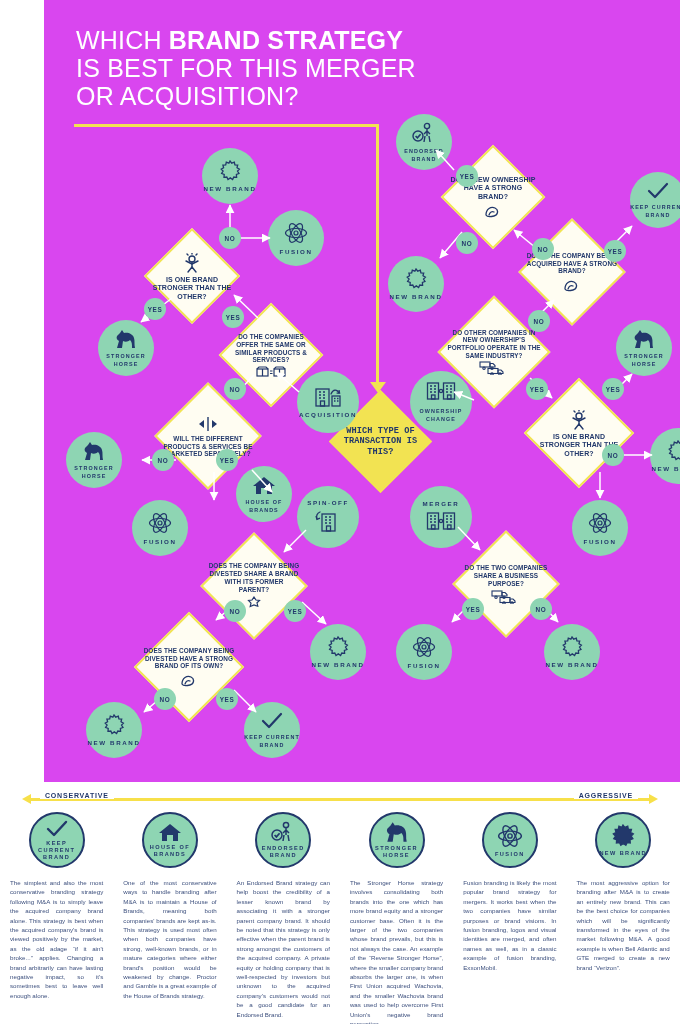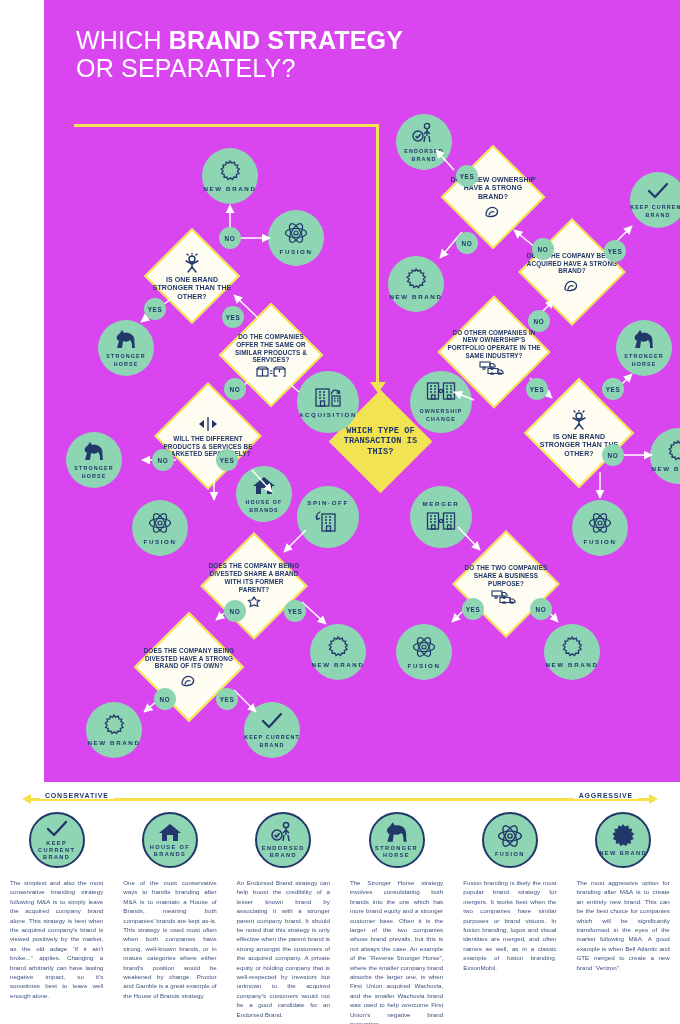--- a/index.html
+++ b/index.html
@@ -140,21 +140,22 @@
 </style>
 </head>
 <body>
 
 <div class="poster">
 
   <div class="flow-panel">
 
     <div class="title-block">
       <div class="title-line"><span>WHICH </span><b>BRAND STRATEGY</b></div>
-      <div class="title-line">OR SEPARATELY?</div>
+      <div class="title-line">IS BEST FOR THIS MERGER</div>
+      <div class="title-line">OR ACQUISITION?</div>
     </div>
     <div class="title-rule"></div>
     <div class="title-rule-v"></div>
     <div class="title-arrow"></div>
 
     <svg width="680" height="782" style="position:absolute;left:0;top:0;z-index:1;">
       <defs>
         <marker id="ah" markerWidth="7" markerHeight="7" refX="5.5" refY="3" orient="auto">
           <path d="M0,0 L6,3 L0,6 z" fill="#ffffff"></path>
         </marker>

